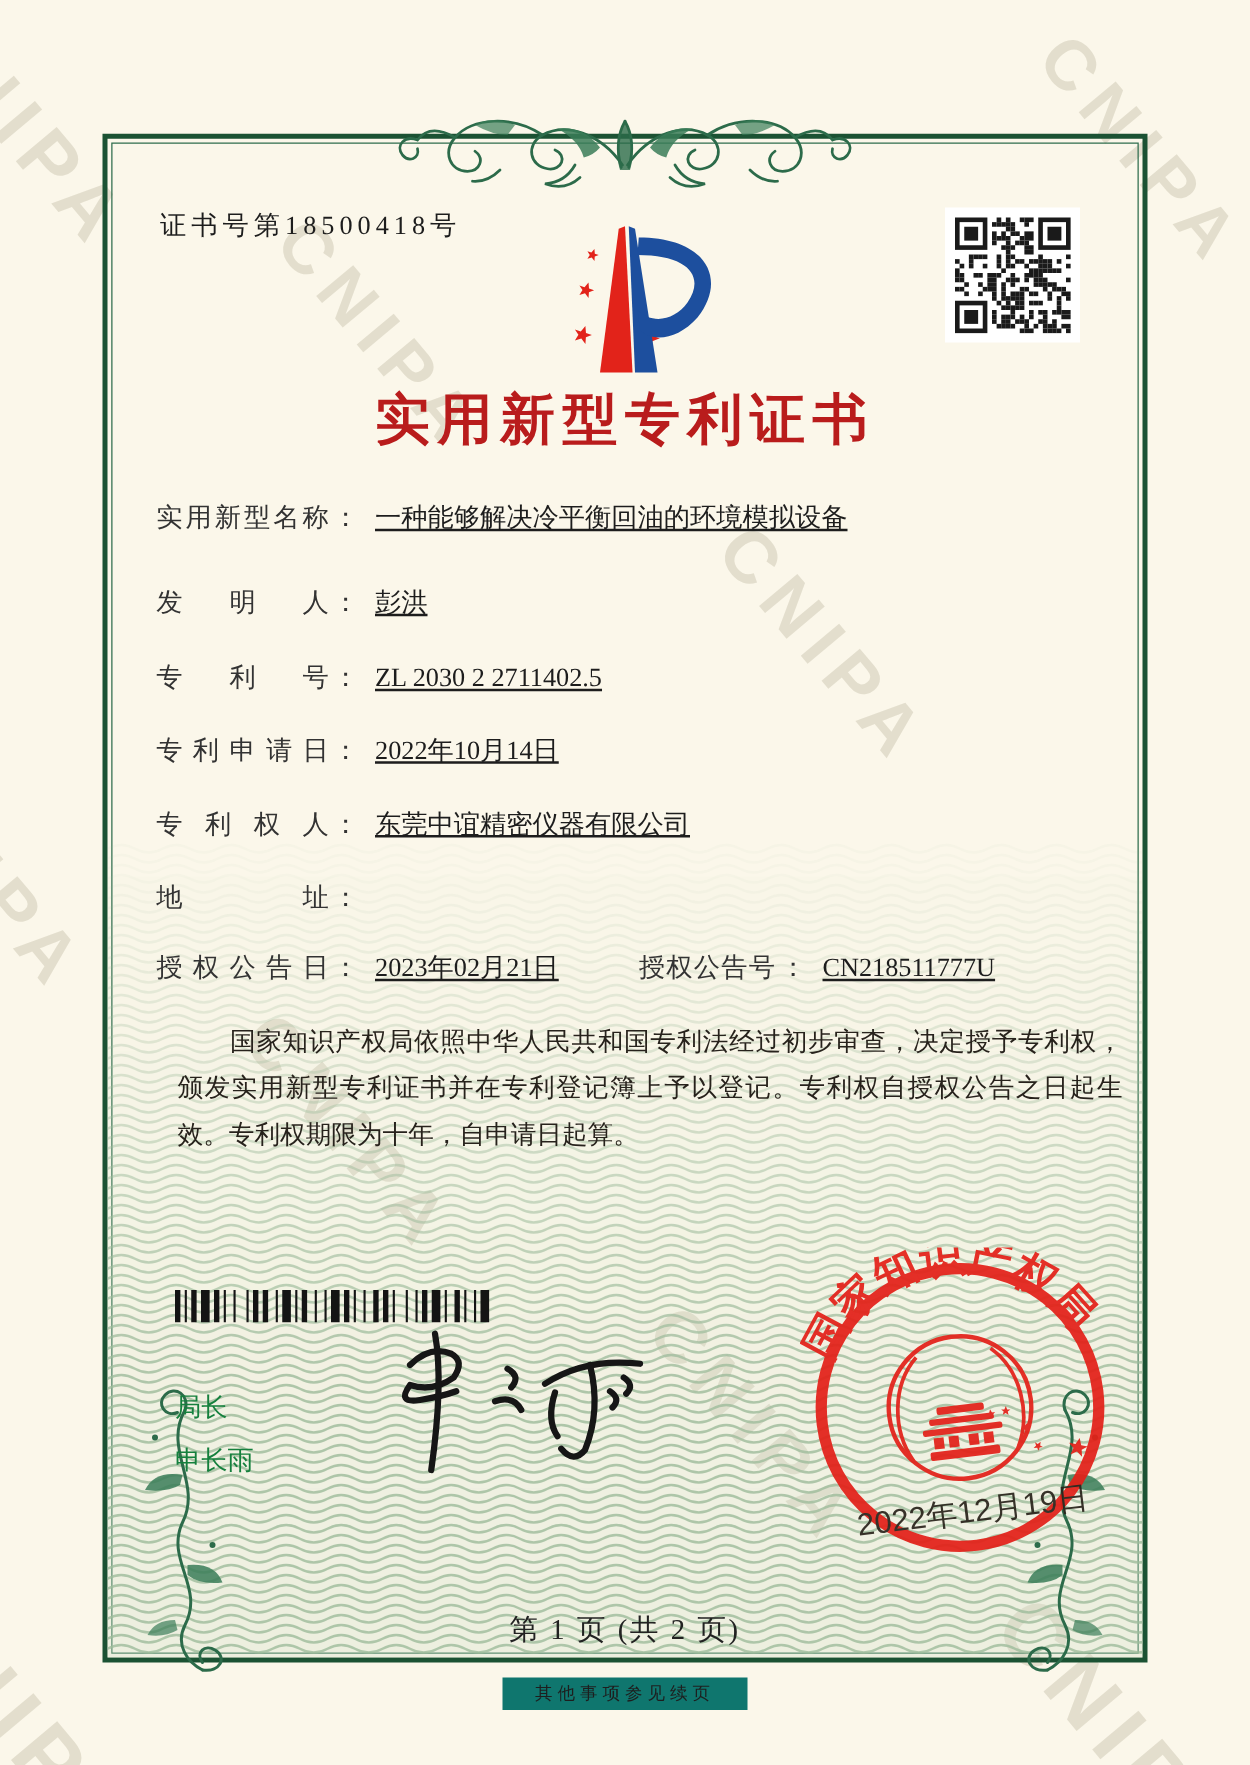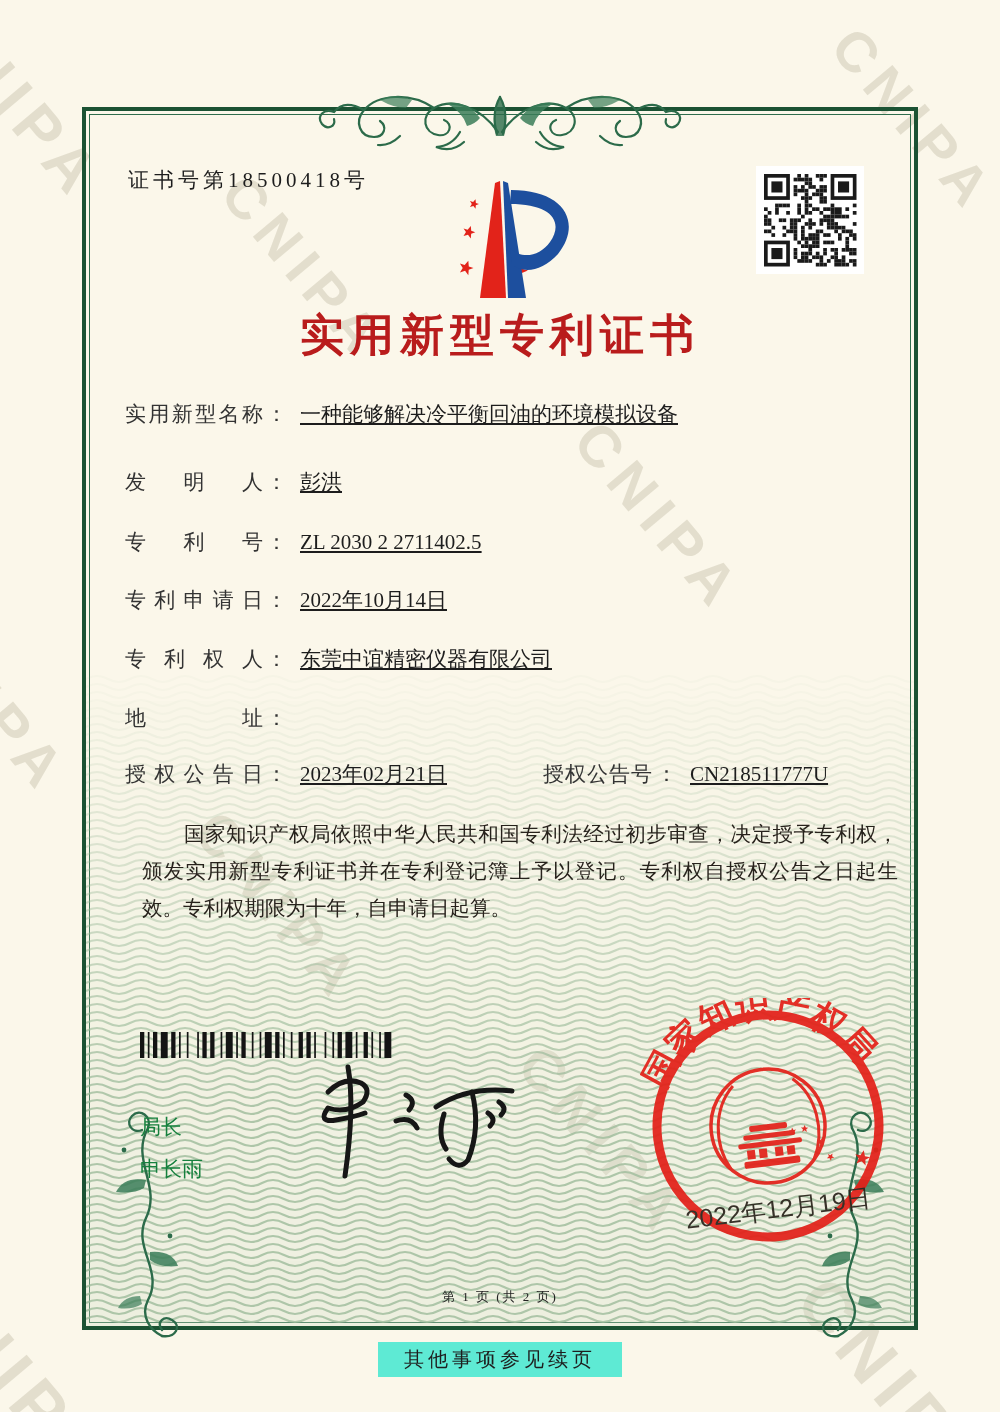--- a/index.html
+++ b/index.html
@@ -20,35 +20,35 @@
   .cert-no{position:absolute;left:128px;top:166px;font-size:21px;letter-spacing:4px;color:#1d1d1d;text-align:center;}
   .title{position:absolute;left:0;top:306px;width:100%;text-align:center;
          font-size:44px;font-weight:bold;letter-spacing:6px;color:#b91c1c;}
   .qr-box{position:absolute;left:756px;top:166px;width:108px;height:108px;background:#fff;}
   .row{position:absolute;left:125px;display:flex;align-items:baseline;
        font-size:21px;color:#262626;white-space:nowrap;}
   .jlabel{display:inline-flex;justify-content:space-between;width:138px;color:#333;}
   .jlabel2{display:inline-block;letter-spacing:1px;color:#333;}
   .colon{margin-left:3px;color:#333;}
   .val{margin-left:13px;color:#1d1d1d;text-decoration:underline;}
-  .pair2{margin-left:96px;}
+  .pair2{margin-left:64px;}
   .body-text{position:absolute;left:142px;top:816px;width:756px;font-size:20.5px;
              line-height:37px;color:#27221c;text-align:justify;}
   .body-text p{margin:0;text-indent:42px;}
   #barcode-svg{position:absolute;left:140px;top:1032px;}
   .signer{position:absolute;left:140px;top:1106px;
           font-family:"Liberation Sans","DejaVu Sans",sans-serif;
           font-size:21px;color:#15803d;line-height:42px;}
   #sig-svg{position:absolute;left:266px;top:1062px;}
   #seal-svg{position:absolute;left:640px;top:998px;}
   .page-info{position:absolute;left:0;top:1288px;width:100%;text-align:center;
-             font-size:13px;color:#222;letter-spacing:2px;}
+             font-size:23px;color:#222;letter-spacing:2px;}
   .continuation{position:absolute;left:0;top:1342px;width:100%;text-align:center;}
-  .continuation span{display:inline-block;background:#5eead4;padding:4px 26px;
-             font-size:20px;letter-spacing:4px;color:#1e1e1e;text-align:right;}
+  .continuation span{display:inline-block;background:#0f766e;padding:4px 26px;
+             font-size:14px;letter-spacing:4px;color:#1e1e1e;text-align:right;}
   #ornament-svg{position:absolute;left:0;top:0;z-index:2;pointer-events:none;}
 </style>
 </head>
 <body>
 
 <div class="paper">
 
   <div class="wm" style="left:-35px;top:-15px;font-size:62px;">CNIPA</div>
   <div class="wm" style="left:258px;top:162px;font-size:56px;">CNIPA</div>
   <div class="wm" style="left:868px;top:15px;font-size:56px;">CNIPA</div>

